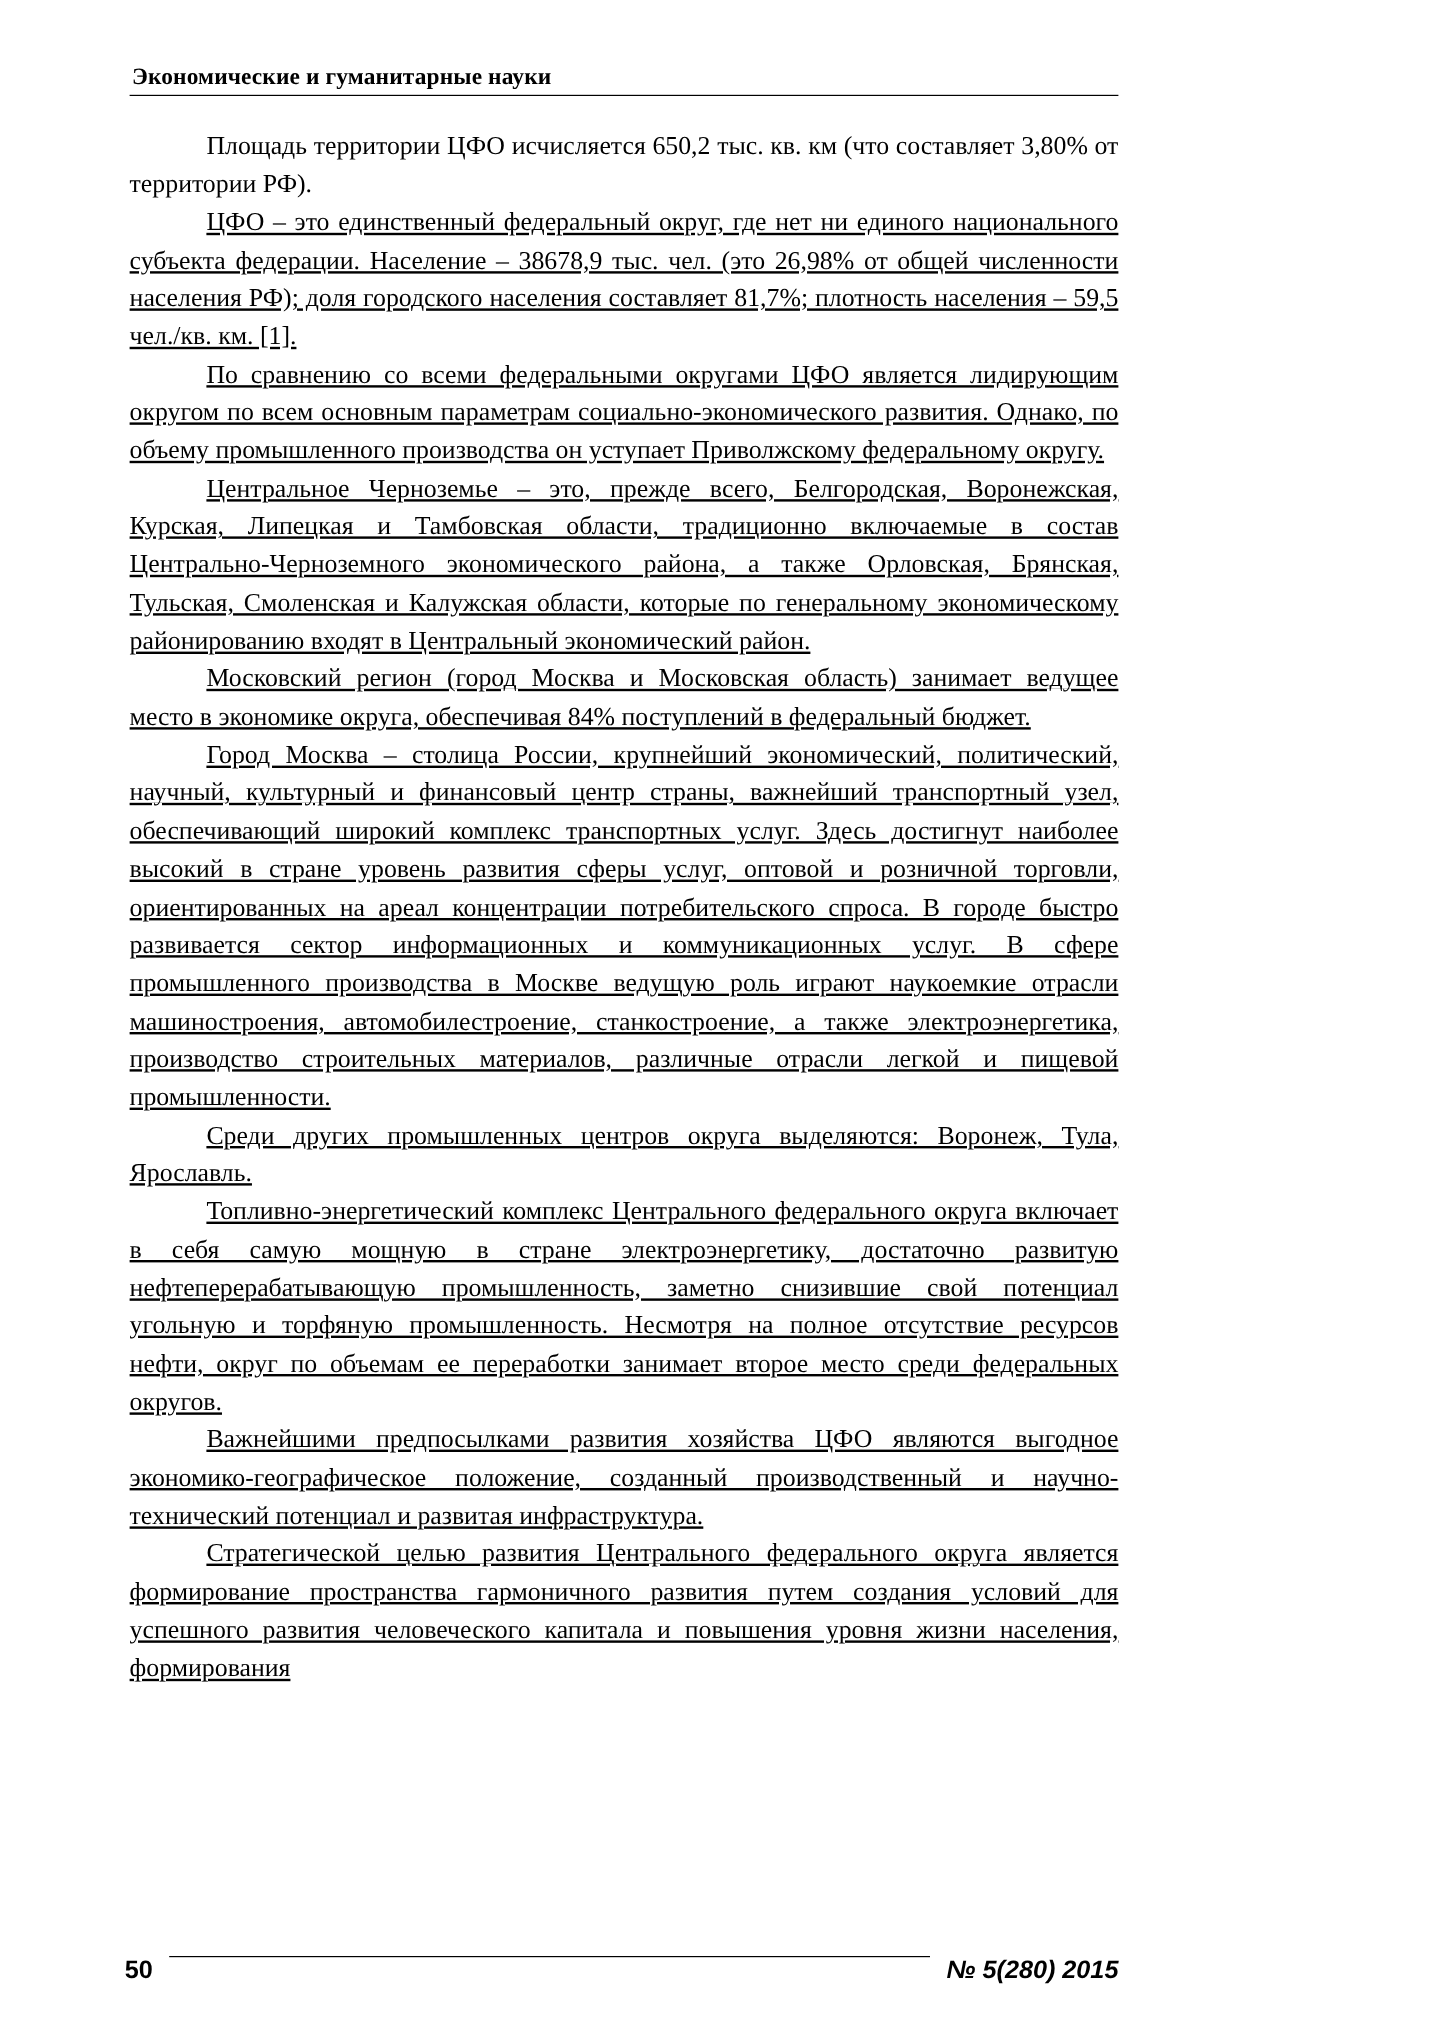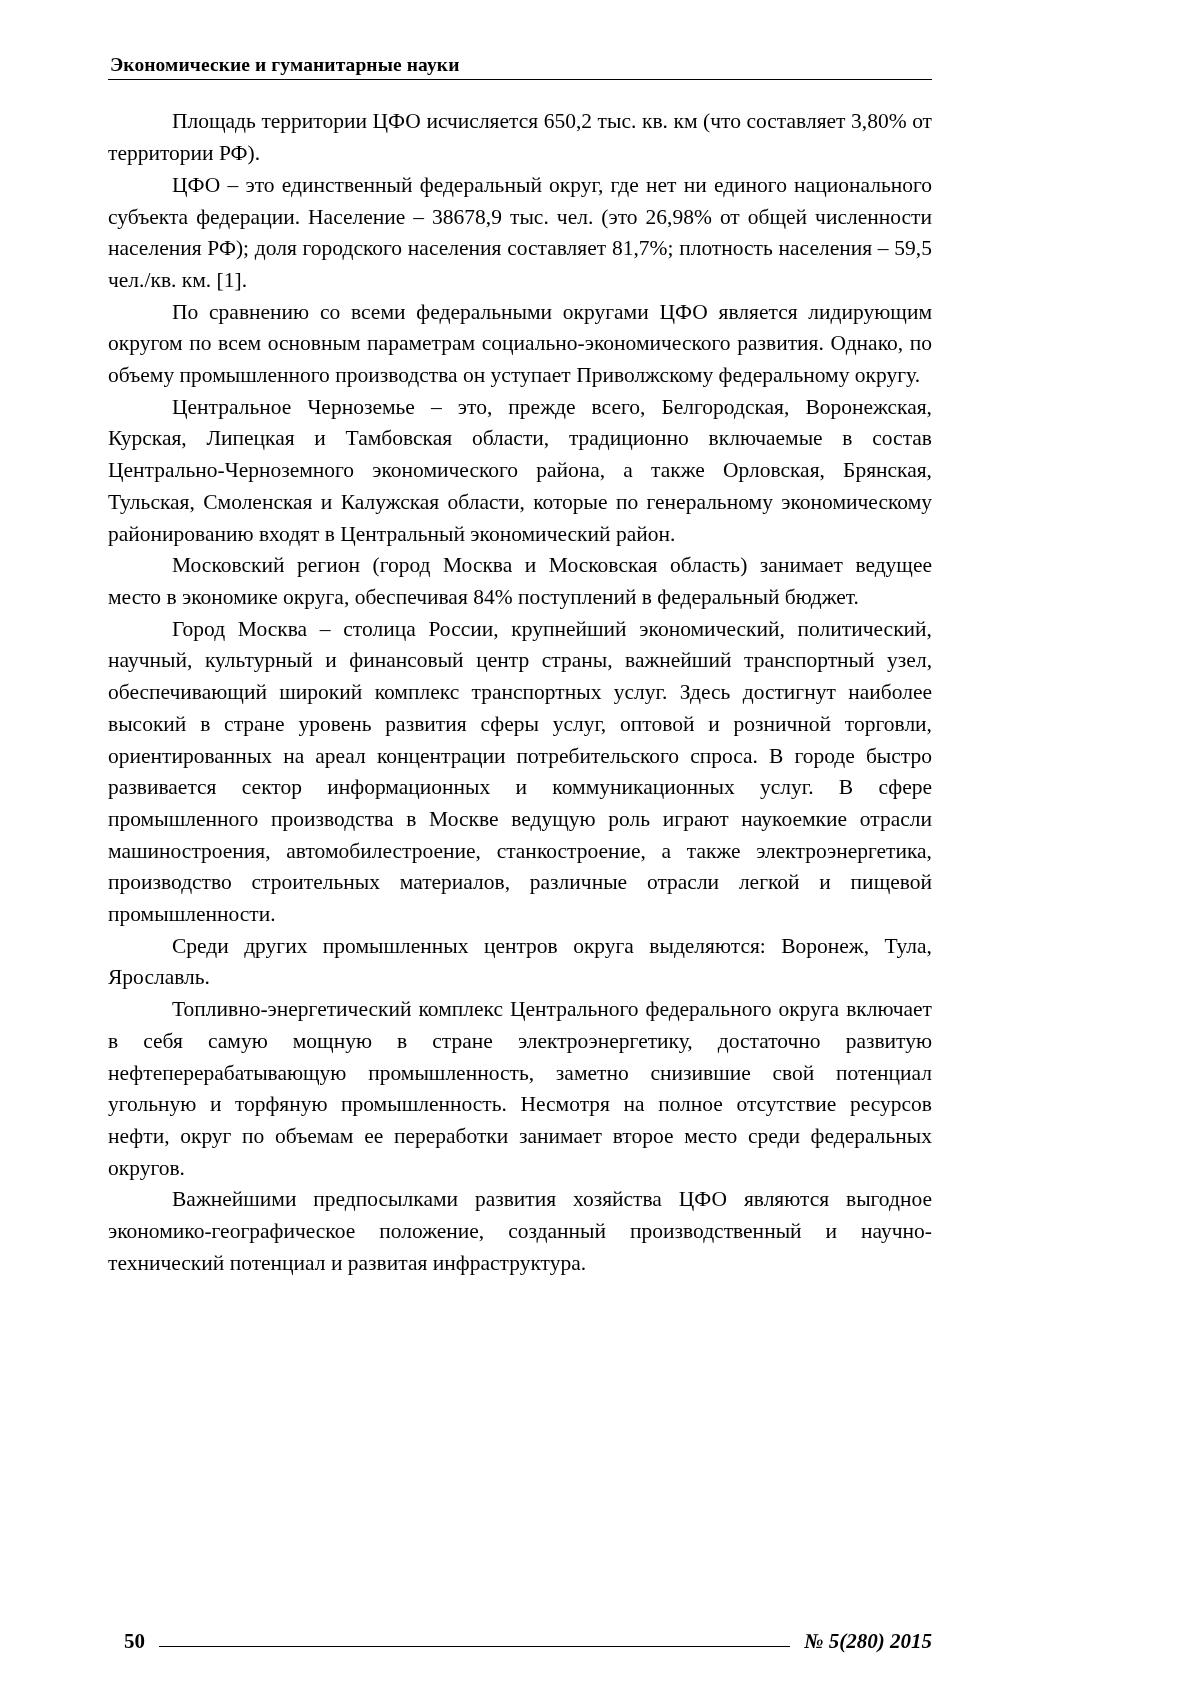--- a/index.html
+++ b/index.html
@@ -38,29 +38,30 @@
   .body-text p {
     margin: 0;
     text-indent: 64px;
     text-align: justify;
     font-size: 21.5px;
     line-height: 1.475;
     font-family: "Liberation Serif", "DejaVu Serif", serif;
   }
   .body-text p + p {
     margin-top: 0px;
+    text-decoration: underline;
   }
   .footer {
     position: absolute;
-    left: 124px;
+    left: 104px;
     right: 100px;
     bottom: 44px;
     display: flex;
-    align-items: flex-end;
-    font-family: Liberation Serif, serif;
+    align-items: flex-start;
+    font-family: Liberation Sans, sans-serif;
   }
   .footer-page {
     font-weight: bold;
     font-size: 21px;
     white-space: nowrap;
   }
   .footer-rule {
     flex: 1 1 auto;
     border-bottom: 1.6px solid #000000;
     margin: 0 14px 7px 14px;
@@ -85,20 +86,21 @@
   <div class="body-text">
     <p>Площадь территории ЦФО исчисляется 650,2 тыс. кв. км (что составляет 3,80% от территории РФ).</p>
     <p>ЦФО – это единственный федеральный округ, где нет ни единого национального субъекта федерации. Население – 38678,9 тыс. чел. (это 26,98% от общей численности населения РФ); доля городского населения составляет 81,7%; плотность населения – 59,5 чел./кв. км. [1].</p>
     <p>По сравнению со всеми федеральными округами ЦФО является лидирующим округом по всем основным параметрам социально-экономического развития. Однако, по объему промышленного производства он уступает Приволжскому федеральному округу.</p>
     <p>Центральное Черноземье – это, прежде всего, Белгородская, Воронежская, Курская, Липецкая и Тамбовская области, традиционно включаемые в состав Центрально-Черноземного экономического района, а также Орловская, Брянская, Тульская, Смоленская и Калужская области, которые по генеральному экономическому районированию входят в Центральный экономический район.</p>
     <p>Московский регион (город Москва и Московская область) занимает ведущее место в экономике округа, обеспечивая 84% поступлений в федеральный бюджет.</p>
     <p>Город Москва – столица России, крупнейший экономический, политический, научный, культурный и финансовый центр страны, важнейший транспортный узел, обеспечивающий широкий комплекс транспортных услуг. Здесь достигнут наиболее высокий в стране уровень развития сферы услуг, оптовой и розничной торговли, ориентированных на ареал концентрации потребительского спроса. В городе быстро развивается сектор информационных и коммуникационных услуг. В сфере промышленного производства в Москве ведущую роль играют наукоемкие отрасли машиностроения, автомобилестроение, станкостроение, а также электроэнергетика, производство строительных материалов, различные отрасли легкой и пищевой промышленности.</p>
     <p>Среди других промышленных центров округа выделяются: Воронеж, Тула, Ярославль.</p>
     <p>Топливно-энергетический комплекс Центрального федерального округа включает в себя самую мощную в стране электроэнергетику, достаточно развитую нефтеперерабатывающую промышленность, заметно снизившие свой потенциал угольную и торфяную промышленность. Несмотря на полное отсутствие ресурсов нефти, округ по объемам ее переработки занимает второе место среди федеральных округов.</p>
     <p>Важнейшими предпосылками развития хозяйства ЦФО являются выгодное экономико-географическое положение, созданный производственный и научно-технический потенциал и развитая инфраструктура.</p>
+    <p>Стратегической целью развития Центрального федерального округа является формирование пространства гармоничного развития путем создания условий для успешного развития человеческого капитала и повышения уровня жизни населения, формирования</p>
   </div>
 
   <div class="footer">
     <div class="footer-page">50</div>
     <div class="footer-rule"></div>
     <div class="footer-issue">№ 5(280) 2015</div>
   </div>
 
 </div>
 

